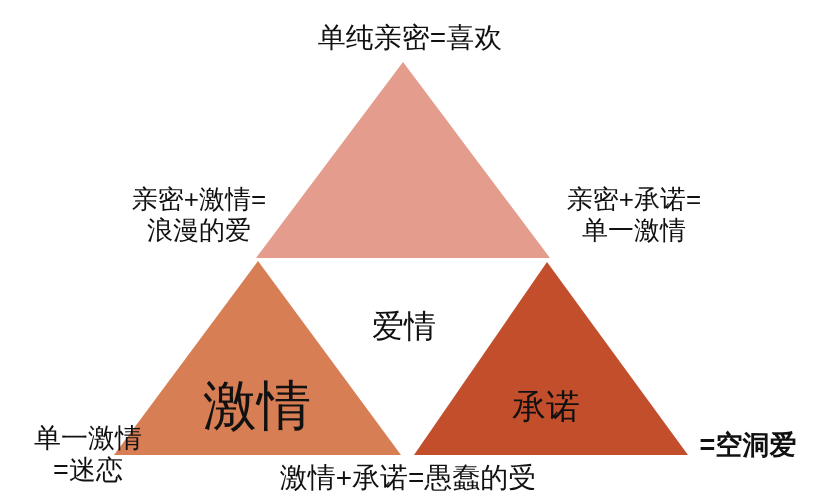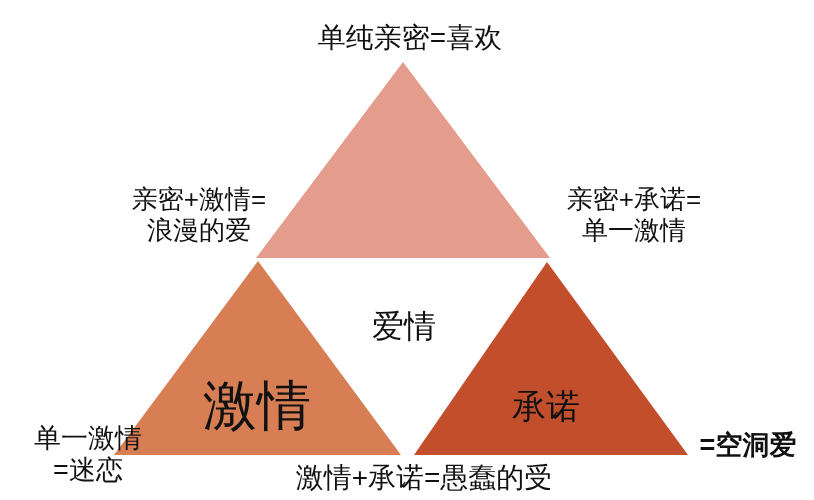--- a/index.html
+++ b/index.html
@@ -33,21 +33,21 @@
   }
   .lbl-top          { left: 410px; top: 38px;  font-size: 28px; }
   .lbl-left         { left: 199px; top: 215px; font-size: 26px; }
   .lbl-right        { left: 634px; top: 215px; font-size: 26px; }
   .lbl-intimacy     { left: 408px; top: 206px; font-size: 43px; }
   .lbl-perfect      { left: 404px; top: 326px; font-size: 32px; line-height: 1.15; }
   .lbl-passion      { left: 257px; top: 406px; font-size: 54px; }
   .lbl-commitment   { left: 546px; top: 406px; font-size: 34px; }
   .lbl-bottom-left  { left: 64px;  top: 455px; font-size: 27px; margin-left: 24px; }
   .lbl-bottom-right { left: 748px; top: 446px; font-size: 27px; font-weight: bold; }
-  .lbl-bottom-center{ left: 424px; top: 478px; font-size: 28px; }
+  .lbl-bottom-center{ left: 408px; top: 478px; font-size: 28px; }
   .lbl .line { display: block; }
 </style>
 </head>
 <body>
 
 <div class="stage">
 
   <svg width="814" height="500" viewBox="0 0 814 500">
     <polygon points="403,62 550,258 256,258" fill="#E49C8C"></polygon>
     <polygon points="258,261 401,455 114,455" fill="#D77E54"></polygon>

